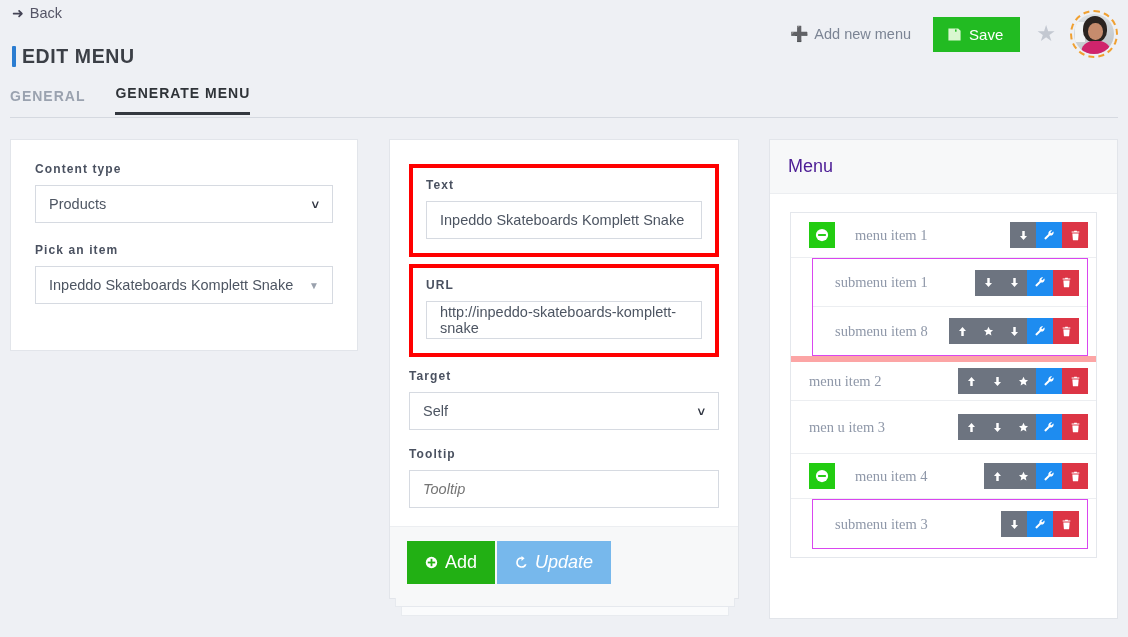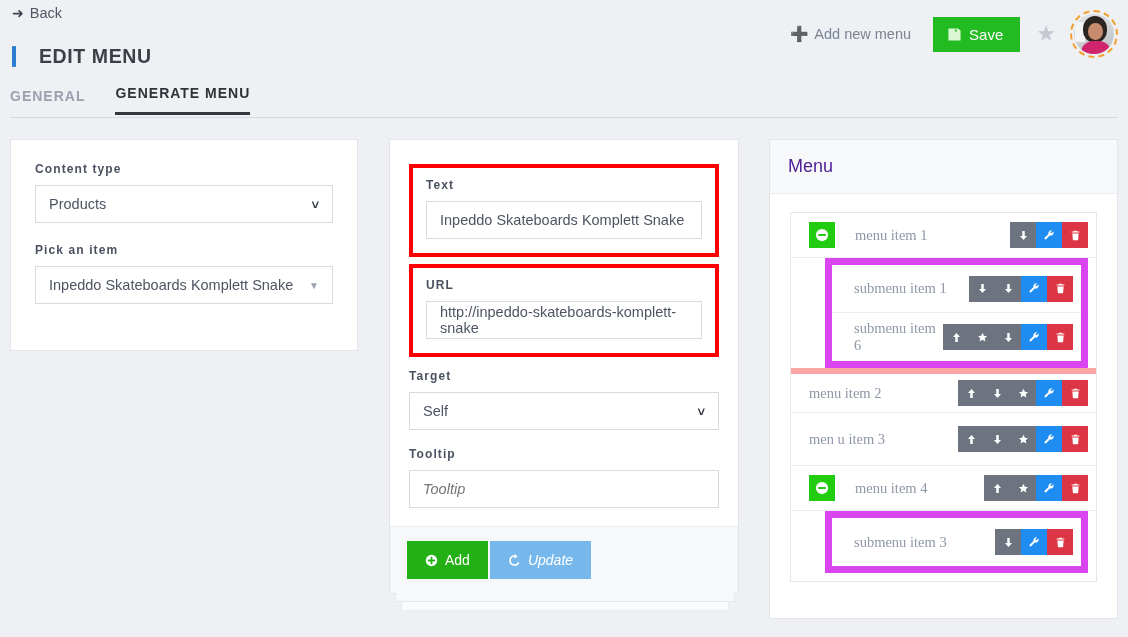--- a/index.html
+++ b/index.html
@@ -15,21 +15,21 @@
   .topbar { position: absolute; left: 0; top: 0; width: 1128px; height: 75px; }
   .back-link {
     position: absolute; left: 12px; top: 5px;
     display: flex; align-items: center; gap: 6px;
     color: #556; font-size: 14.5px; cursor: pointer;
   }
   .back-arrow { font-size: 14px; color: #445; line-height: 1; }
 
   .page-title-wrap {
     position: absolute; left: 12px; top: 45px;
-    display: flex; align-items: center; gap: 23px;
+    display: flex; align-items: center; gap: 6px;
   }
   .title-bar-accent { width: 4px; height: 21px; background: #2b7dd1; border-radius: 1px; }
   .page-title {
     font-size: 19.5px; font-weight: bold; letter-spacing: 0.6px;
     color: #3b3f46; text-transform: uppercase;
   }
 
   .top-actions {
     position: absolute; right: 10px; top: 10px;
     display: flex; align-items: center; gap: 0px;
@@ -113,21 +113,21 @@
 
   
   .center-wrap { position: absolute; left: 389px; top: 139px; width: 350px; }
   .center-panel { width: 350px; background: #fff; border: 1px solid #e2e5ea; position: relative; }
   .center-body { padding: 24px 19px 12px 19px; }
   .center-footer {
     background: #f7f8f9; border-top: 1px solid #eceef1;
     padding: 14px 17px; display: flex; gap: 2px;
   }
   .btn-add, .btn-update {
-    border: none; color: #fff; font-size: 14px; font-family: inherit;
+    border: none; color: #fff; font-size: 18px; font-family: inherit;
     padding: 11px 18px; display: flex; align-items: center; gap: 7px;
     cursor: pointer;
   }
   .btn-add { background: #22b014; }
   .btn-update { background: #77b8ec; font-style: italic; }
   .stack1 {
     position: absolute; left: 5px; top: 100%; width: 340px; height: 9px;
     background: #f7f8f9; border: 1px solid #e6e9ee; border-top: none;
   }
   .stack2 {
@@ -158,21 +158,21 @@
     position: relative;
     font-family: Liberation Serif, serif;
   }
   .mrow:last-child { border-bottom: none; }
   .mrow-label { font-size: 14.5px; color: #8e97a8; flex: 1; }
   .collapse-btn {
     width: 26px; height: 26px; background: #22cc11;
     display: flex; align-items: center; justify-content: center;
     margin-right: 20px; cursor: pointer; flex: none;
   }
-  .sub-group { border: 7px solid #d946ef; margin: 0 8px 0 34px; }
+  .sub-group { border: 1px solid #d946ef; margin: 0 8px 0 21px; }
   .sub-group .mrow { padding-left: 22px; height: 48px; }
 
   .btn-grp { display: flex; align-items: stretch; height: 26px; margin-right: 8px; flex: none; }
   .ibtn {
     width: 26px; display: flex; align-items: center; justify-content: center;
     cursor: pointer;
   }
   .ibtn.gray { background: #6d7480; }
   .ibtn.blue { background: #1e8cf0; }
   .ibtn.red  { background: #dc3545; }
@@ -356,21 +356,21 @@
               </div>
               <div class="ibtn red">
                 <svg width="11" height="11" viewBox="0 0 16 16">
                     <path fill="#fff" d="M6 1h4v1.2h3.6v1.6H2.4V2.2H6V1zM3.4 5h9.2l-.8 9.4a.8.8 0 0 1-.8.6H5a.8.8 0 0 1-.8-.6L3.4 5z"></path>
                   </svg>
               </div>
             </div>
           </div>
 
           <div class="mrow">
-            <div class="mrow-label">submenu item 6</div>
+            <div class="mrow-label">submenu item 8</div>
             <div class="btn-grp">
               <div class="ibtn gray">
                 <svg width="11" height="11" viewBox="0 0 16 16">
                     <path fill="#fff" d="M9.8 14.5H6.2V7.3H2.9L8 1.5l5.1 5.8H9.8v7.2z"></path>
                   </svg>
               </div>
               <div class="ibtn gray">
                 <svg width="11" height="11" viewBox="0 0 16 16">
                     <path fill="#fff" d="M8 1.2l2 4.3 4.6.5-3.4 3.1 1 4.6L8 11.4l-4.2 2.3 1-4.6L1.4 6l4.6-.5L8 1.2z"></path>
                   </svg>

